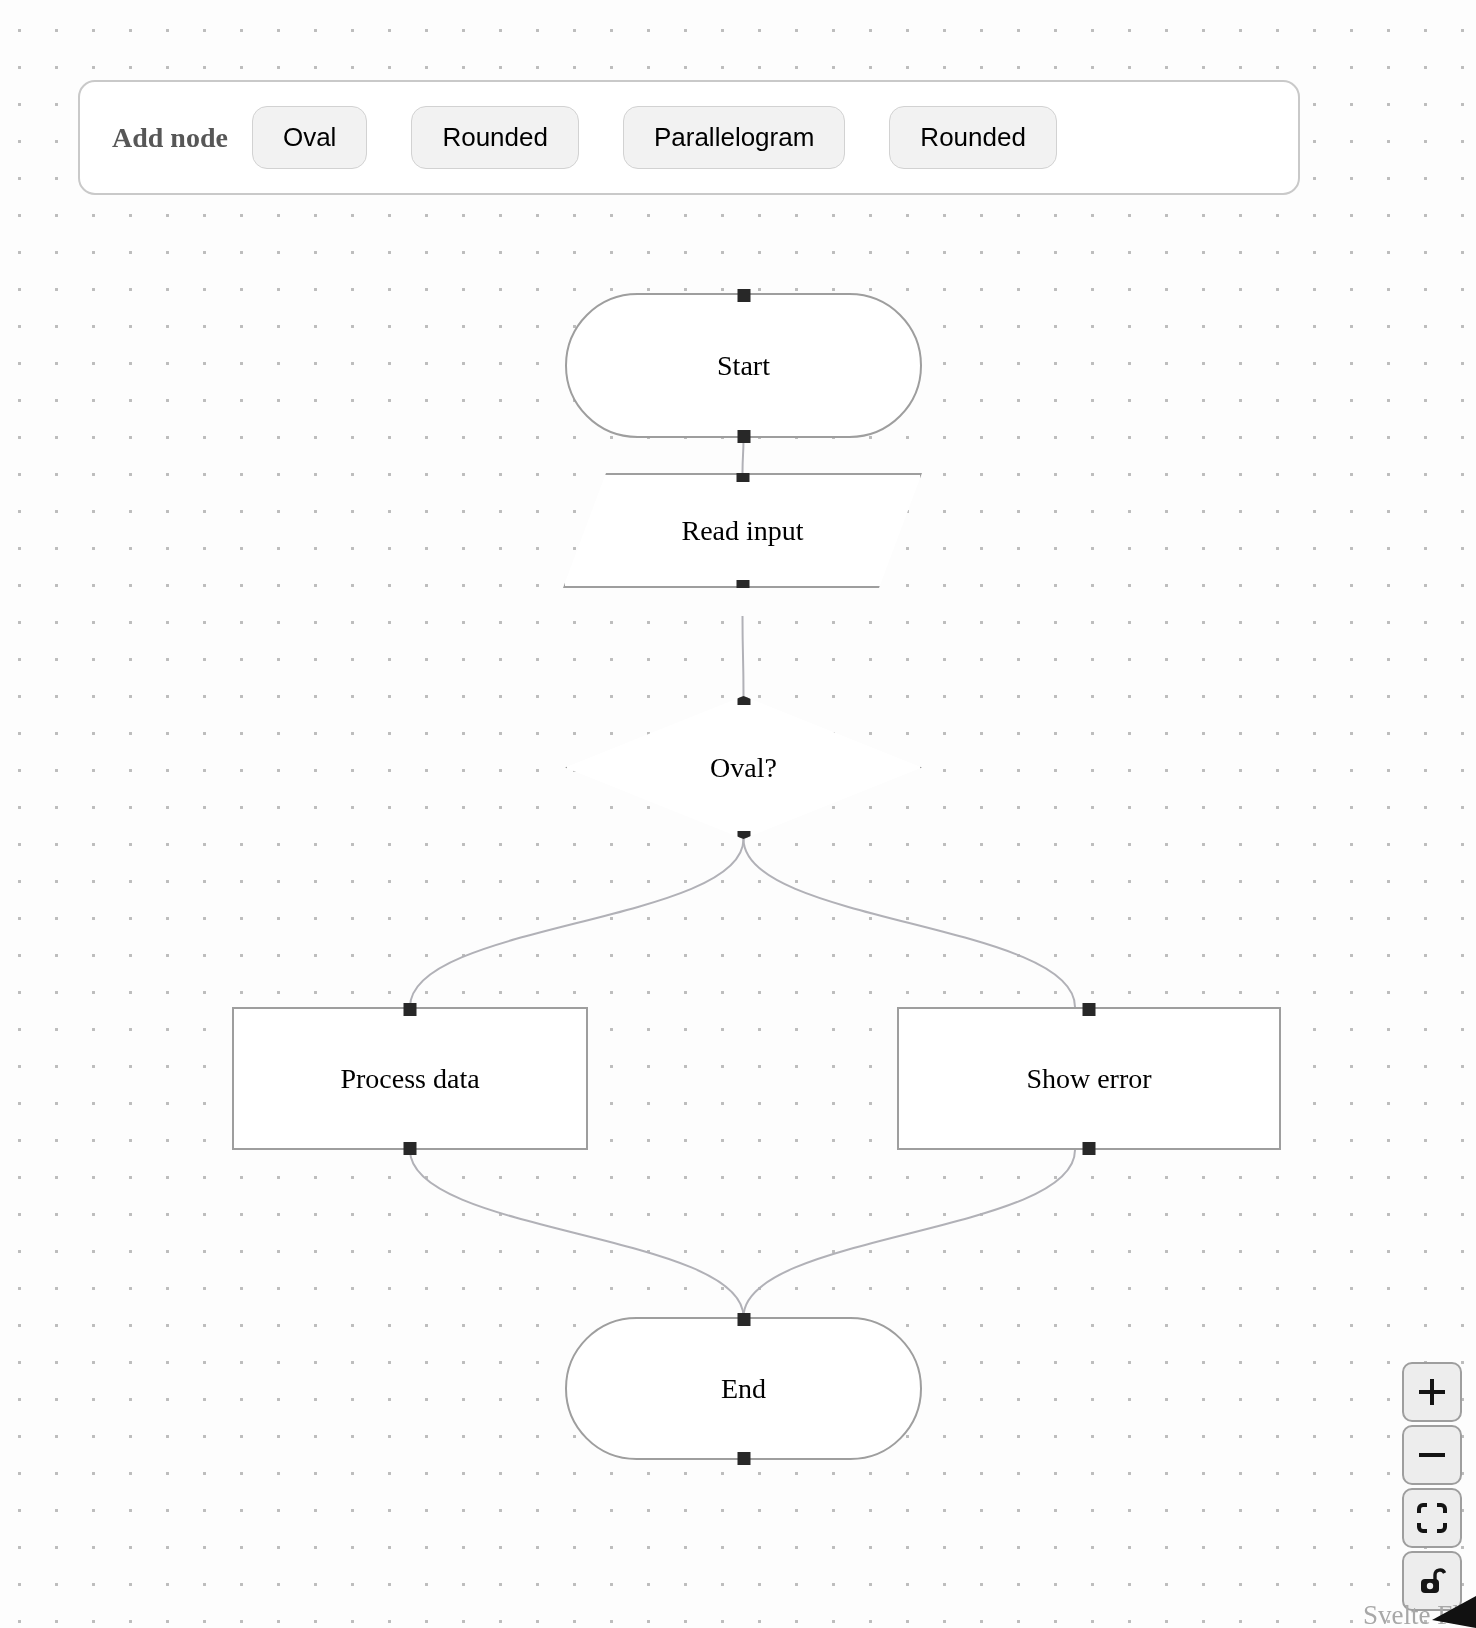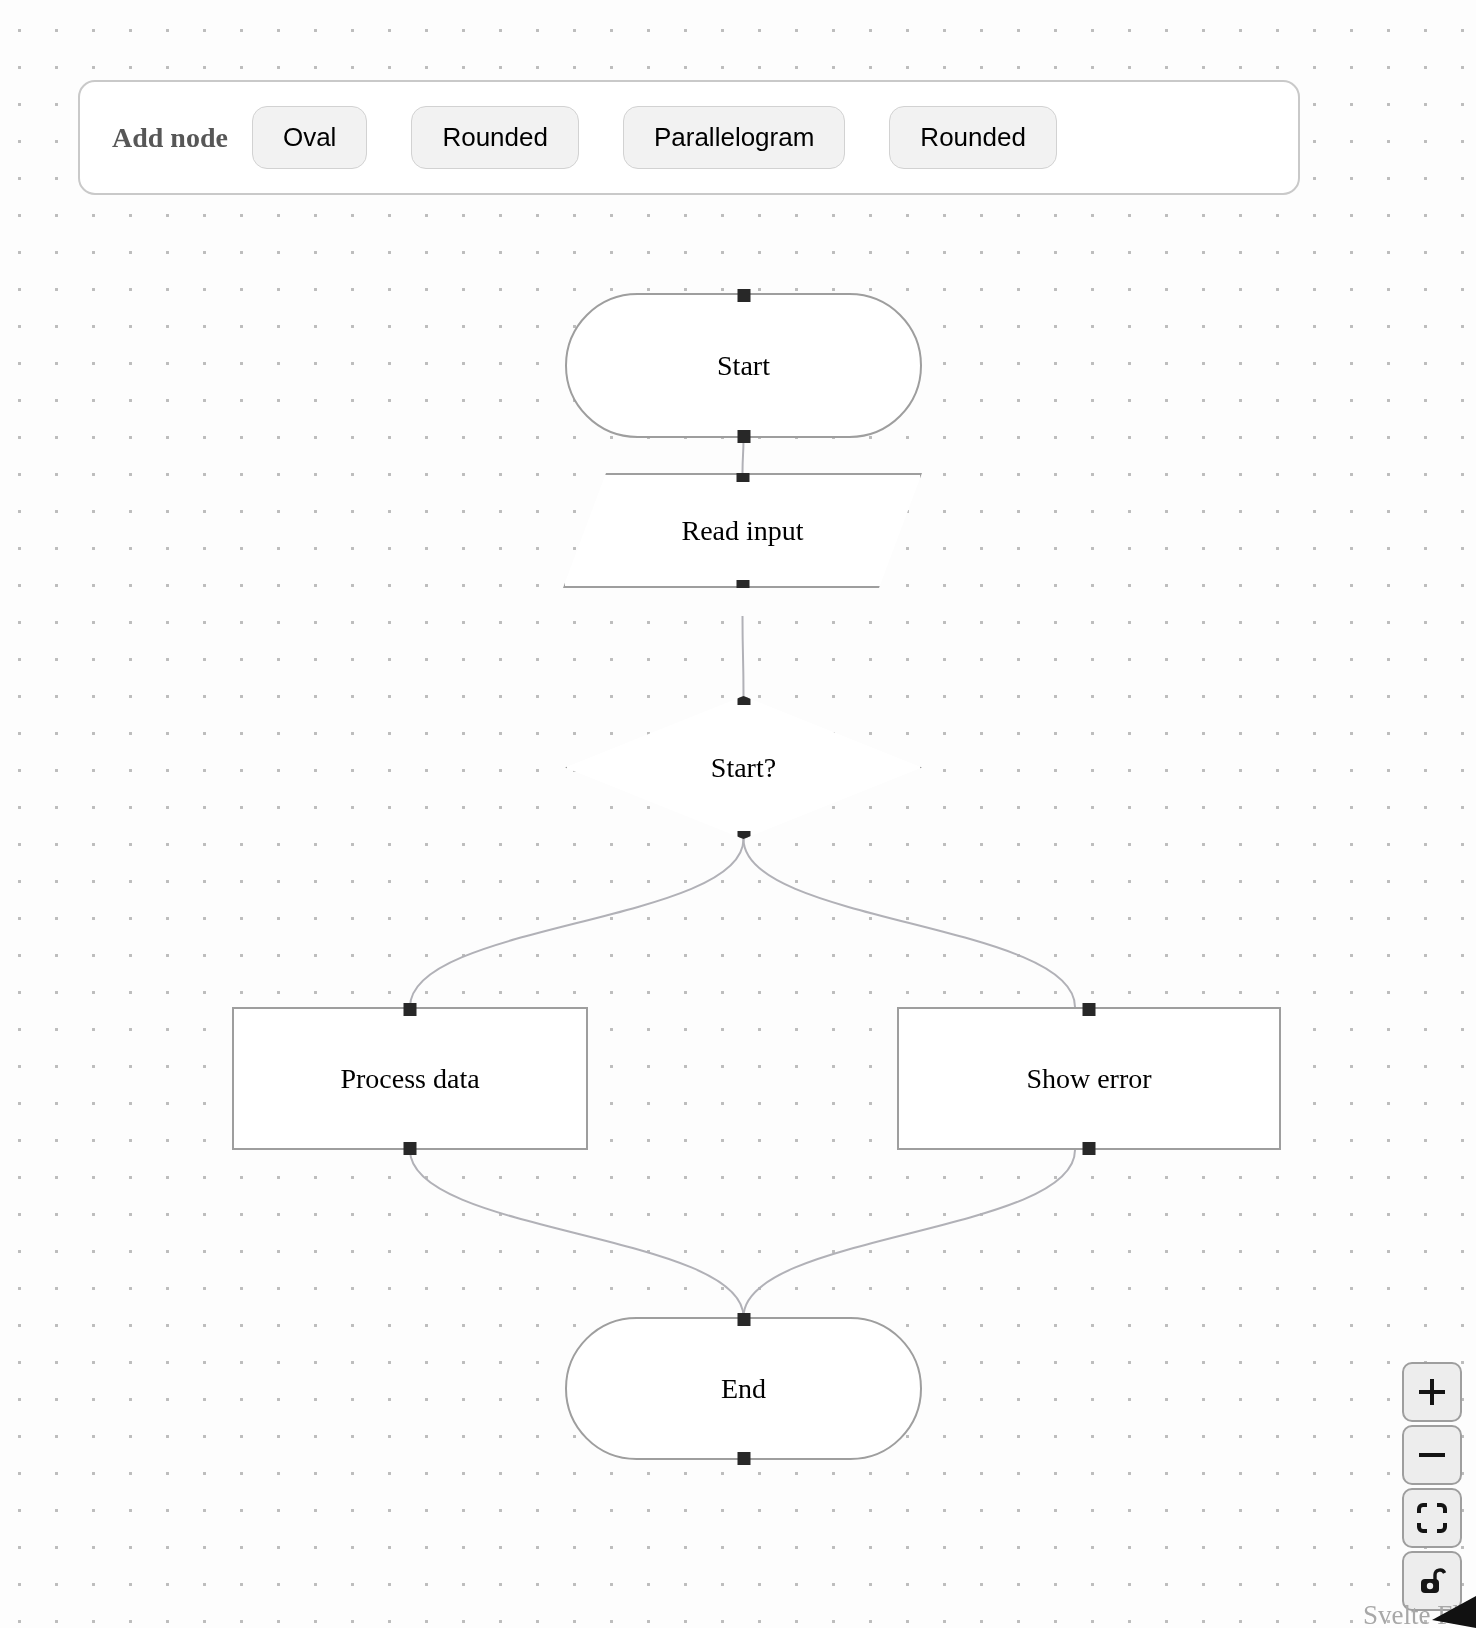--- a/index.html
+++ b/index.html
@@ -94,21 +94,21 @@
         <span class="label">Start</span>
         <div class="handle bottom"></div>
       </div>
       <div class="node parallelogram" style="left: 563px; top: 473px; width: 359px; height: 115px; clip-path: polygon(43px 0px, 100% 0px, calc(100% - 43px) 100%, 0px 100%);">
         <div class="handle top"></div>
         <span class="label">Read input</span>
         <div class="handle bottom"></div>
       </div>
       <div class="node diamond" style="left: 565px; top: 696px; width: 357px; height: 143px;">
         <div class="handle top"></div>
-        <span class="label">Start?</span>
+        <span class="label">Oval?</span>
         <div class="handle bottom"></div>
       </div>
       <div class="node rectangle" style="left: 232px; top: 1007px; width: 356px; height: 143px;">
         <div class="handle top"></div>
         <span class="label">Process data</span>
         <div class="handle bottom"></div>
       </div>
       <div class="node rectangle" style="left: 897px; top: 1007px; width: 384px; height: 143px;">
         <div class="handle top"></div>
         <span class="label">Show error</span>

